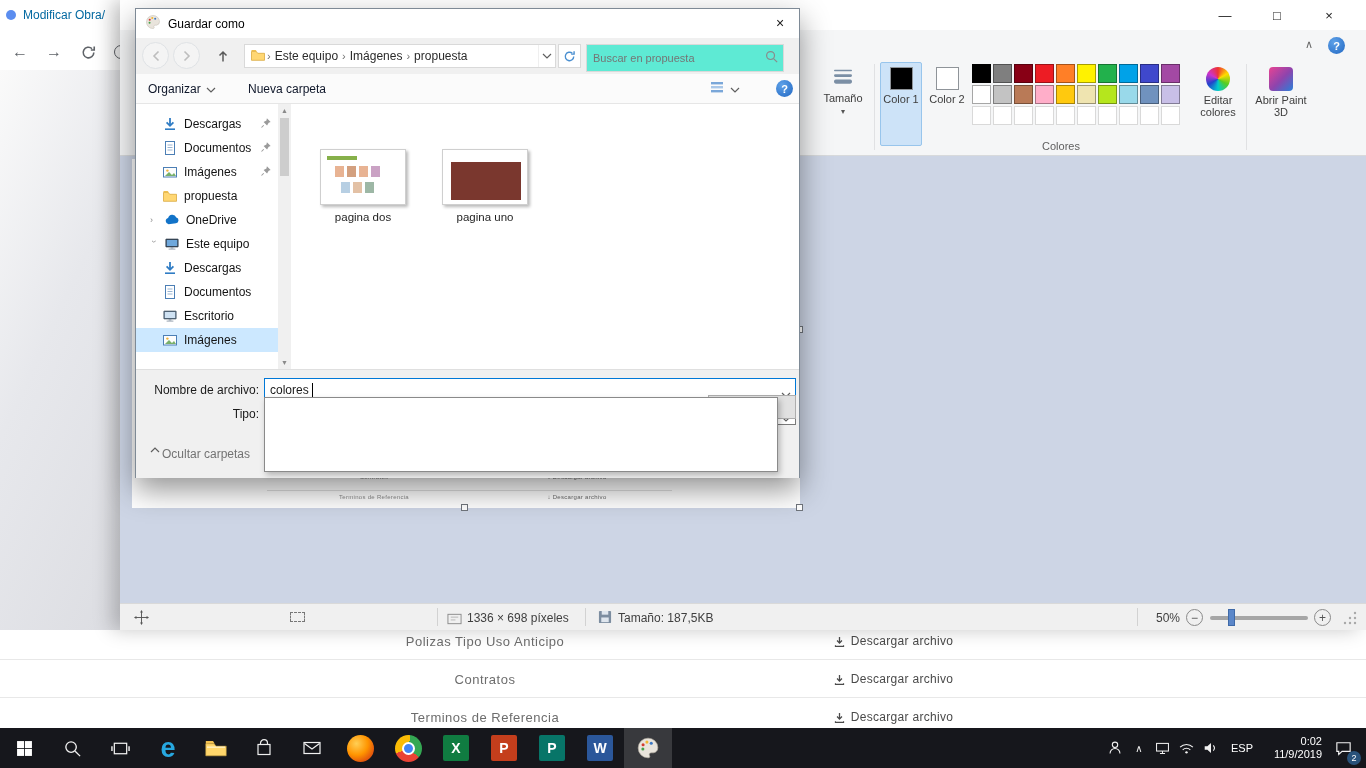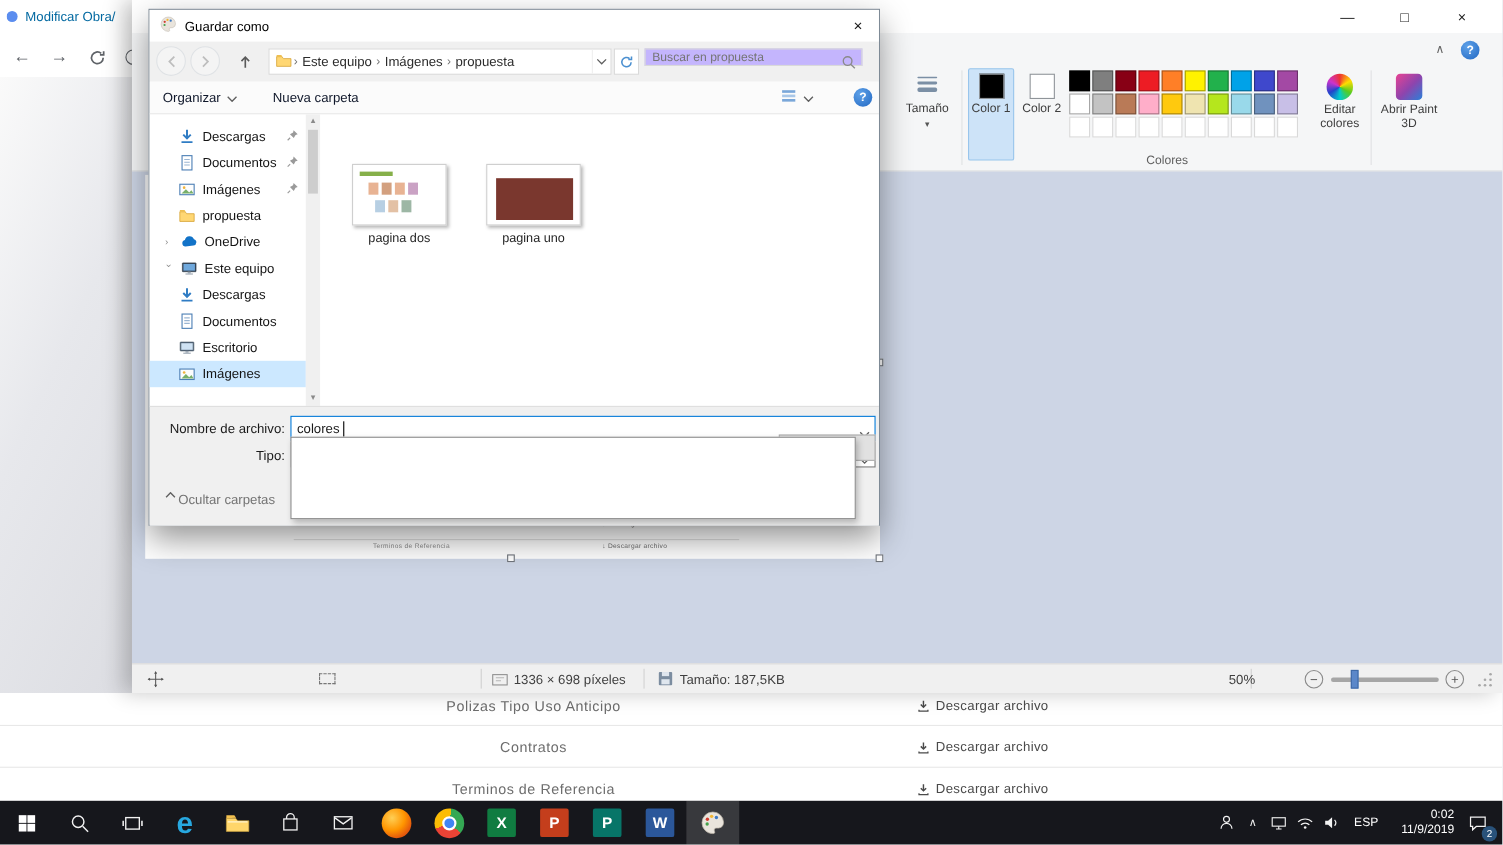--- a/index.html
+++ b/index.html
@@ -75,21 +75,21 @@
 .nav-circle{position:absolute;top:4px;width:27px;height:27px;border:1px solid #dfe2e5;border-radius:50%;
   display:flex;align-items:center;justify-content:center;background:#f4f4f4}
 .nav-up{position:absolute;top:7px;width:22px;height:22px;display:flex;align-items:center;justify-content:center}
 .crumb-box{position:absolute;left:108px;top:6px;width:312px;height:24px;background:#fff;border:1px solid #d9d9d9;
   display:flex;align-items:center;padding-left:5px}
 .bc-seg{padding:0 3px;color:#2b2b2b;font-size:12px;white-space:nowrap}
 .bc-sep{color:#707070;font-size:11px;padding:0 1px}
 .crumb-chev{margin-left:auto;width:17px;height:100%;display:flex;align-items:center;justify-content:center;border-left:1px solid #efefef}
 .refresh-btn{position:absolute;left:422px;top:6px;width:23px;height:24px;background:#fff;border:1px solid #d9d9d9;
   display:flex;align-items:center;justify-content:center}
-.search-box{position:absolute;left:450px;top:6px;width:198px;height:16px;background:#c4b5fd;border:1px solid #d9d9d9}
+.search-box{position:absolute;left:450px;top:6px;width:198px;height:28px;background:#5eead4;border:1px solid #d9d9d9}
 .search-box input{position:absolute;inset:0;border:none;outline:none;font-size:11px;color:#555;padding:0 22px 0 6px;font-family:inherit;background:transparent}
 .search-mag{position:absolute;right:4px;top:4px}
 .dlg-toolbar{position:absolute;left:0;top:65px;width:100%;height:30px;background:#fbfbfb;border-bottom:1px solid #e6e6e6}
 .tb-group{position:absolute;top:0;height:29px;display:flex;align-items:center;gap:5px;font-size:12px;color:#0f172a}
 .dlg-body{position:absolute;left:0;top:95px;width:100%;height:265px;background:#fff}
 .sb-item{position:relative;height:24px;display:flex;align-items:center;gap:6px;padding-left:26px;width:142px}
 .sb-item.root{padding-left:14px}
 .sb-item.sel{background:#cce8ff}
 .sb-chev{width:8px;font-size:9px;color:#8a8a8a;display:inline-block}
 .sb-chev.down{transform:rotate(90deg)}
@@ -309,21 +309,21 @@
           </svg></span>
       <span class="st-text" style="left:347px">1336 × 698 píxeles</span>
       <span class="st-sep" style="left:465px"></span>
       <span style="position:absolute;left:478px;top:6px" id="disk-ic"><svg viewBox="0 0 15 15" width="14" height="14" xmlns="http://www.w3.org/2000/svg">
             <rect x="1" y="1" width="13" height="13" rx="1" fill="#7c8da0"></rect>
             <rect x="4" y="1" width="7" height="4" fill="#dfe6ee"></rect>
             <rect x="3.5" y="8" width="8" height="5" fill="#dfe6ee"></rect>
           </svg></span>
       <span class="st-text" style="left:498px">Tamaño: 187,5KB</span>
       <span class="st-sep" style="left:1017px"></span>
-      <span class="st-text" style="left:997px;width:32px;">50%</span>
+      <span class="st-text" style="left:1028px;width:32px;text-align:right">50%</span>
       <span class="zoom-btn" style="left:1066px">−</span>
       <span class="zoom-track" style="left:1090px"></span>
       <span class="zoom-thumb" style="left:1108px"></span>
       <span class="zoom-btn" style="left:1194px">+</span>
       <span style="position:absolute;left:1222px;top:5px" id="grip-ic"><svg viewBox="0 0 16 16" width="16" height="16" xmlns="http://www.w3.org/2000/svg">
             <g fill="#a8a8a8">
               <circle cx="13" cy="4" r="1.2"></circle>
               <circle cx="13" cy="9" r="1.2"></circle>
               <circle cx="8" cy="9" r="1.2"></circle>
               <circle cx="13" cy="14" r="1.2"></circle>

